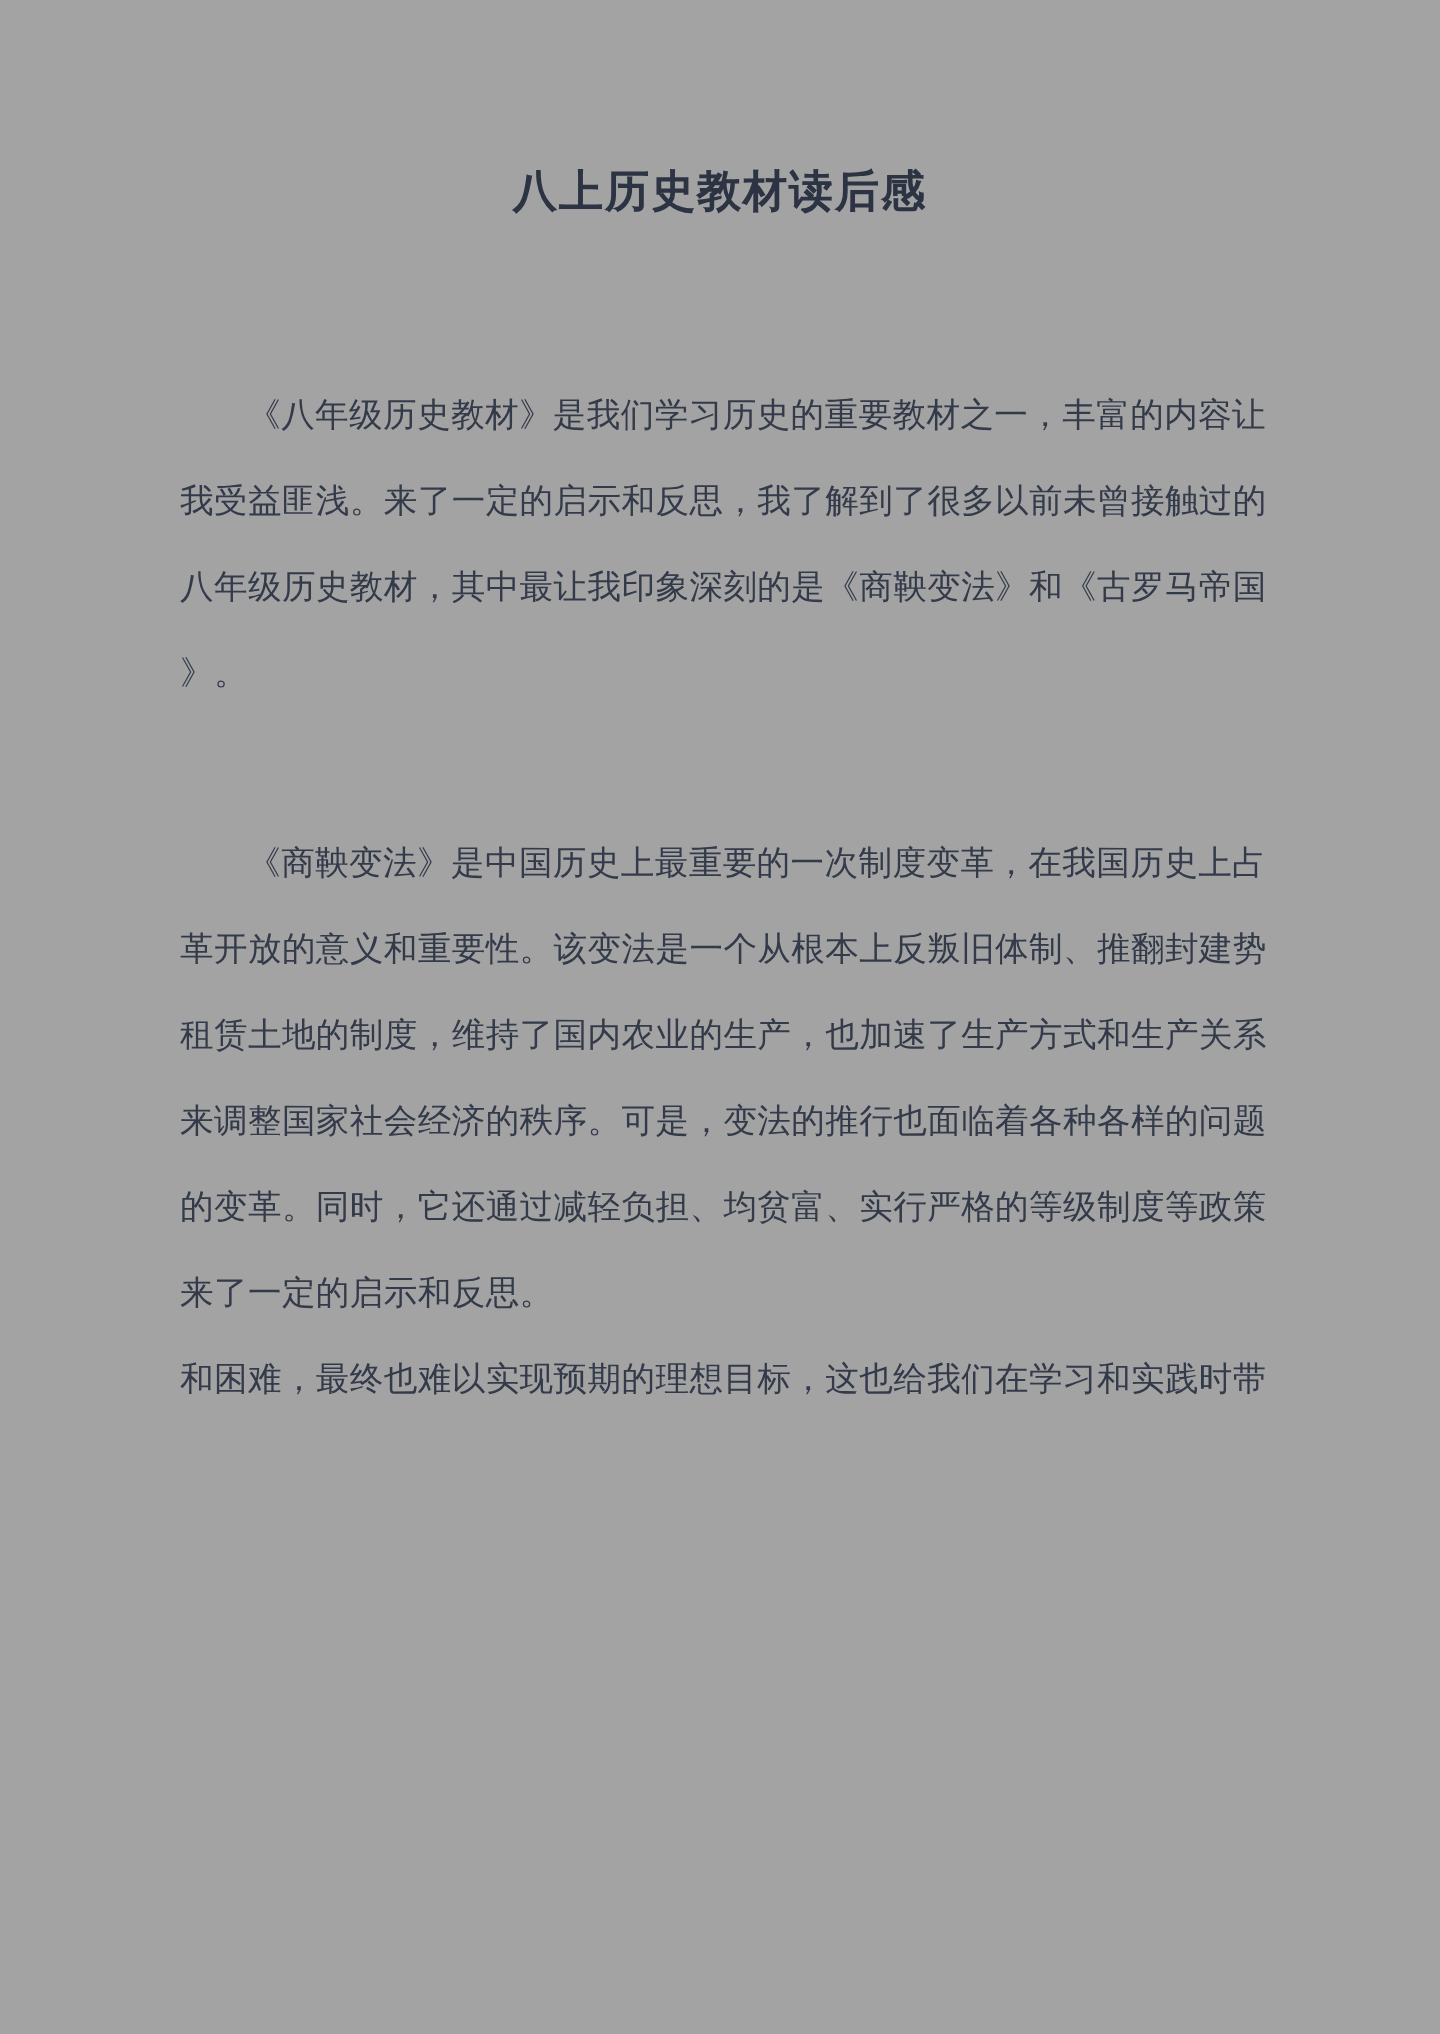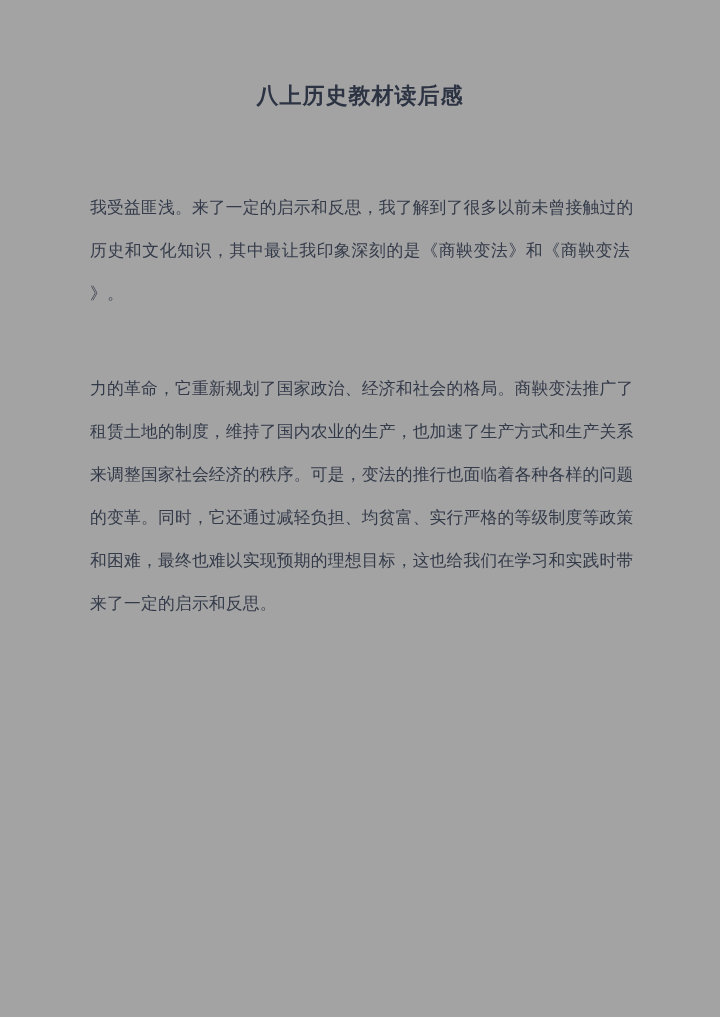--- a/index.html
+++ b/index.html
@@ -54,28 +54,30 @@
 </style>
 </head>
 <body>
 
 <div class="page">
   <h1 class="doc-title">八上历史教材读后感</h1>
 
   <div class="doc-body">
 
     <p class="para">
+      <span class="line first">《八年级历史教材》是我们学习历史的重要教材之一，丰富的内容让</span>
       <span class="line">我受益匪浅。来了一定的启示和反思，我了解到了很多以前未曾接触过的</span>
-      <span class="line">历史和文化知识，其中最让我印象深刻的是《商鞅变法》和《商鞅变法</span>
+      <span class="line">八年级历史教材，其中最让我印象深刻的是《商鞅变法》和《古罗马帝国</span>
       <span class="line last">》。</span>
     </p>
 
     <p class="para">
-      <span class="line">力的革命，它重新规划了国家政治、经济和社会的格局。商鞅变法推广了</span>
+      <span class="line first">《商鞅变法》是中国历史上最重要的一次制度变革，在我国历史上占</span>
+      <span class="line">革开放的意义和重要性。该变法是一个从根本上反叛旧体制、推翻封建势</span>
       <span class="line">租赁土地的制度，维持了国内农业的生产，也加速了生产方式和生产关系</span>
       <span class="line">来调整国家社会经济的秩序。可是，变法的推行也面临着各种各样的问题</span>
       <span class="line">的变革。同时，它还通过减轻负担、均贫富、实行严格的等级制度等政策</span>
+      <span class="line last">来了一定的启示和反思。</span>
       <span class="line">和困难，最终也难以实现预期的理想目标，这也给我们在学习和实践时带</span>
-      <span class="line last">来了一定的启示和反思。</span>
     </p>
 
   </div>
 </div>
 
 </body></html>

